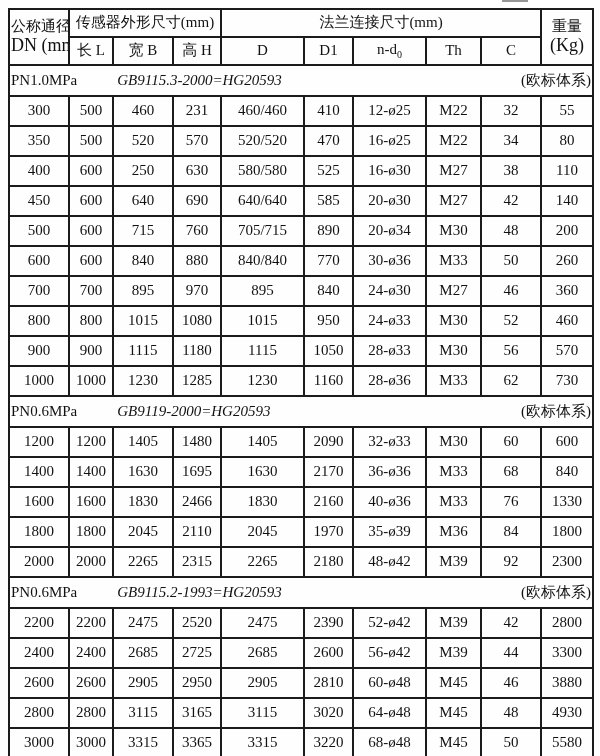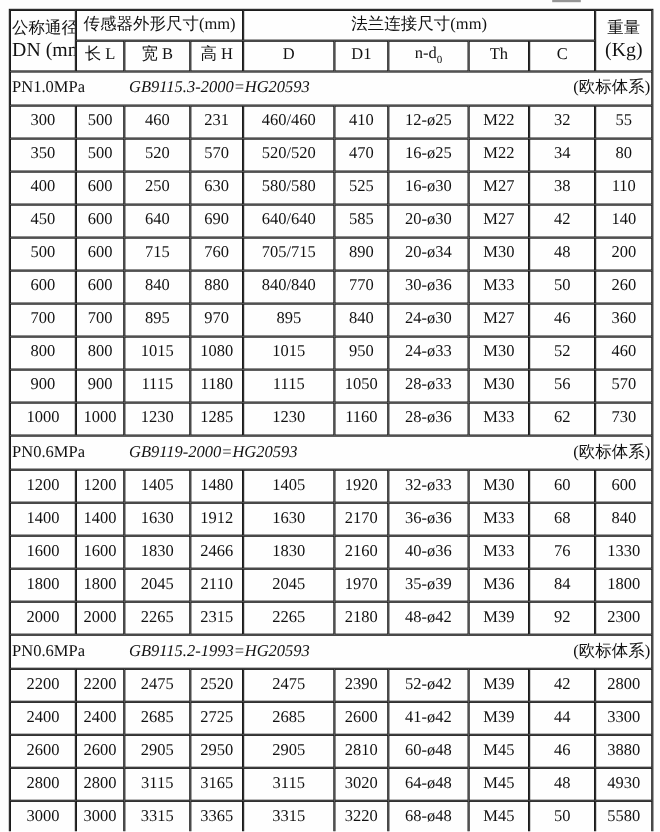--- a/index.html
+++ b/index.html
@@ -247,31 +247,31 @@
               <span class="section-note">(欧标体系)</span>
             </div>
           </td>
         </tr>
         <tr>
           <td class="data-cell">1200</td>
           <td class="data-cell">1200</td>
           <td class="data-cell">1405</td>
           <td class="data-cell">1480</td>
           <td class="data-cell">1405</td>
-          <td class="data-cell">1920</td>
+          <td class="data-cell">2090</td>
           <td class="data-cell">32-ø33</td>
           <td class="data-cell">M30</td>
           <td class="data-cell">60</td>
           <td class="data-cell">600</td>
         </tr>
         <tr>
           <td class="data-cell">1400</td>
           <td class="data-cell">1400</td>
           <td class="data-cell">1630</td>
-          <td class="data-cell">1912</td>
+          <td class="data-cell">1695</td>
           <td class="data-cell">1630</td>
           <td class="data-cell">2170</td>
           <td class="data-cell">36-ø36</td>
           <td class="data-cell">M33</td>
           <td class="data-cell">68</td>
           <td class="data-cell">840</td>
         </tr>
         <tr>
           <td class="data-cell">1600</td>
           <td class="data-cell">1600</td>
@@ -329,21 +329,21 @@
           <td class="data-cell">42</td>
           <td class="data-cell">2800</td>
         </tr>
         <tr>
           <td class="data-cell">2400</td>
           <td class="data-cell">2400</td>
           <td class="data-cell">2685</td>
           <td class="data-cell">2725</td>
           <td class="data-cell">2685</td>
           <td class="data-cell">2600</td>
-          <td class="data-cell">41-ø42</td>
+          <td class="data-cell">56-ø42</td>
           <td class="data-cell">M39</td>
           <td class="data-cell">44</td>
           <td class="data-cell">3300</td>
         </tr>
         <tr>
           <td class="data-cell">2600</td>
           <td class="data-cell">2600</td>
           <td class="data-cell">2905</td>
           <td class="data-cell">2950</td>
           <td class="data-cell">2905</td>

